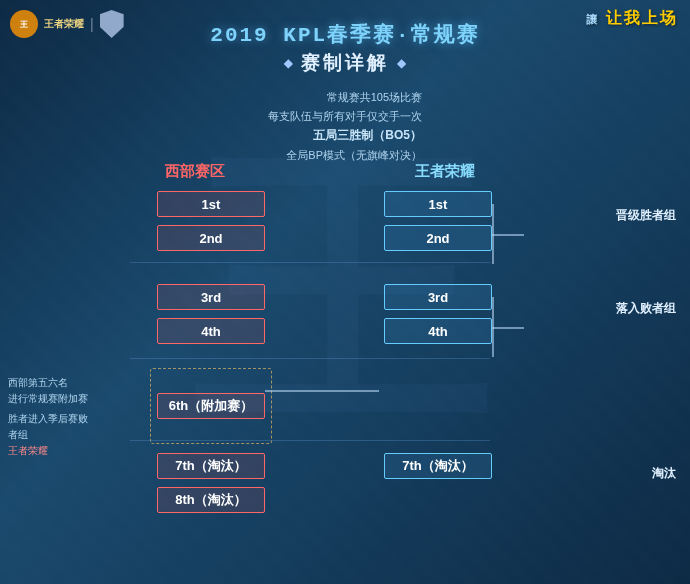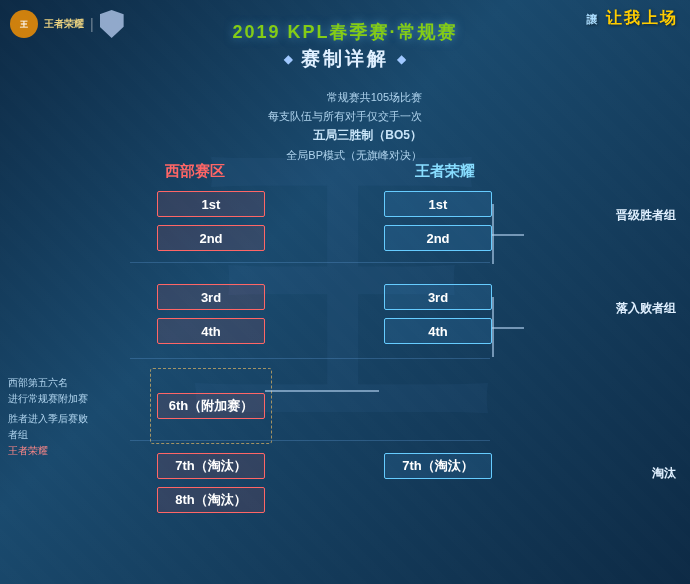--- a/index.html
+++ b/index.html
@@ -99,25 +99,26 @@
     
     .main-title {
       position: absolute;
       top: 20px;
       left: 50%;
       transform: translateX(-50%);
       text-align: center;
       white-space: nowrap;
     }
     .main-title-text {
-      color: #84cc16;
-      font-size: 18px;
+      color: #7dd3fc;
+      font-size: 21px;
       font-weight: bold;
       letter-spacing: 2px;
       text-shadow: 0 0 10px rgba(100,200,255,0.5);
+      font-family: Liberation Mono, monospace;
     }
     .sub-title-row {
       display: flex;
       align-items: center;
       justify-content: center;
       gap: 8px;
       margin-top: 2px;
     }
     .diamond-icon {
       color: #a0c8ff;

